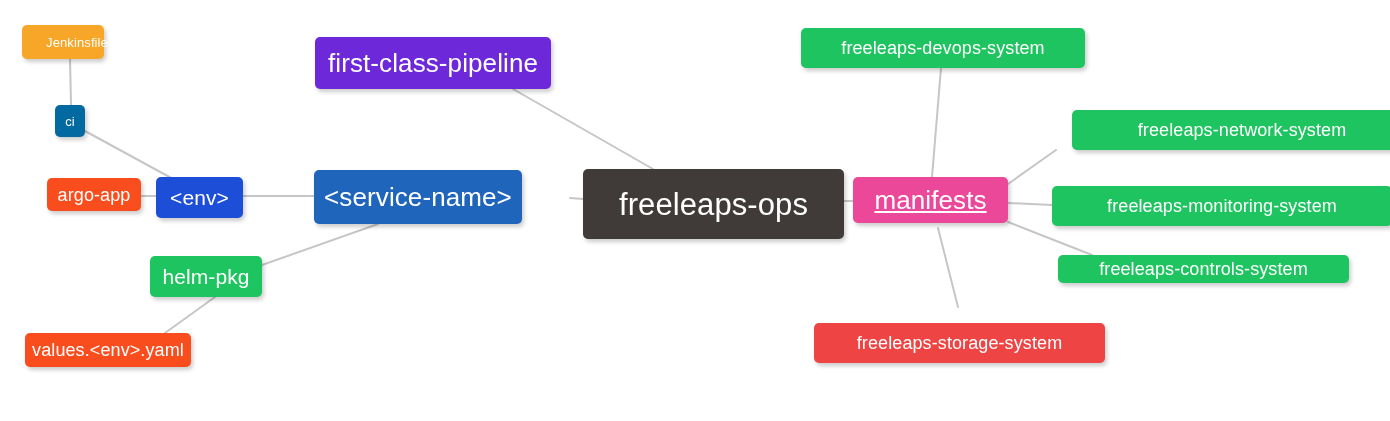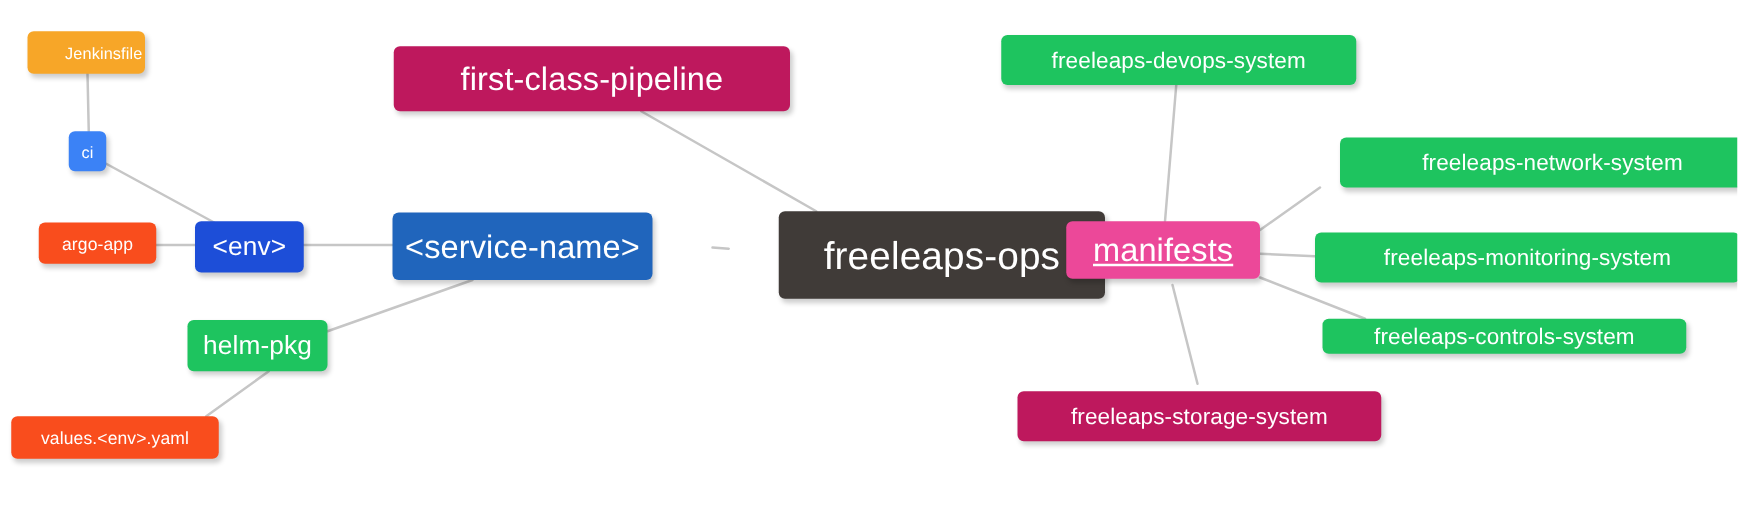--- a/index.html
+++ b/index.html
@@ -44,21 +44,21 @@
   }
   .node-label {
     display: block;
     line-height: 1;
   }
   
   .tier-root  { font-size: 31px; }
   .tier-1     { font-size: 26px; }
   .tier-2     { font-size: 21px; }
   .tier-3     { font-size: 18px; justify-content: center; }
-  .tier-4     { font-size: 14px; }
+  .tier-4     { font-size: 18px; margin-left: 16px; }
   .tier-5     { font-size: 13px; }
 </style>
 </head>
 <body>
 
 <div id="mindmap-canvas">
 
   <svg id="edge-layer" viewBox="0 0 1390 421" xmlns="http://www.w3.org/2000/svg">
       <path class="edge" d="M 70 59 L 71 105" stroke="#c6c6c6"></path>
       <path class="edge" d="M 85 131 L 197 192" stroke="#c6c6c6"></path>
@@ -70,60 +70,60 @@
       <path class="edge" d="M 513 89 L 653 169" stroke="#c6c6c6"></path>
       <path class="edge" d="M 844 201 L 853 201" stroke="#c6c6c6"></path>
       <path class="edge" d="M 932 177 L 941 68" stroke="#c6c6c6"></path>
       <path class="edge" d="M 1008 184 L 1056 150" stroke="#c6c6c6"></path>
       <path class="edge" d="M 1008 203 L 1052 205" stroke="#c6c6c6"></path>
       <path class="edge" d="M 1008 222 L 1092 255" stroke="#c6c6c6"></path>
       <path class="edge" d="M 938 228 L 958 307" stroke="#c6c6c6"></path>
     </svg>
 
   <div id="node-layer">
-      <div class="node tier-5" style="left: 22px; top: 25px; width: 94px; height: 34px; background: rgb(247, 166, 40); padding-left: 28px;">
+      <div class="node tier-5" style="left: 22px; top: 25px; width: 82px; height: 34px; background: rgb(247, 166, 40); padding-left: 28px;">
         <span class="node-label">Jenkinsfile</span>
       </div>
-      <div class="node tier-5" style="left: 55px; top: 105px; width: 30px; height: 32px; background: #3b82f6;">
+      <div class="node tier-5" style="left: 55px; top: 105px; width: 30px; height: 32px; background: #0369a1;">
         <span class="node-label">ci</span>
       </div>
       <div class="node tier-4" style="left: 31px; top: 178px; width: 94px; height: 33px; background: rgb(249, 77, 29);">
         <span class="node-label">argo-app</span>
       </div>
       <div class="node tier-2" style="left: 156px; top: 177px; width: 87px; height: 41px; background: #1d4ed8;">
         <span class="node-label">&lt;env&gt;</span>
       </div>
       <div class="node tier-4" style="left: 9px; top: 333px; width: 166px; height: 34px; background: rgb(249, 77, 29); text-align: center;">
         <span class="node-label">values.&lt;env&gt;.yaml</span>
       </div>
       <div class="node tier-2" style="left: 150px; top: 256px; width: 112px; height: 41px; background: rgb(30, 196, 95);">
         <span class="node-label">helm-pkg</span>
       </div>
       <div class="node tier-1" style="left: 314px; top: 170px; width: 208px; height: 54px; background: rgb(32, 101, 188);">
         <span class="node-label">&lt;service-name&gt;</span>
       </div>
-      <div class="node tier-1" style="left: 315px; top: 37px; width: 317px; height: 52px; background: #be185d;">
+      <div class="node tier-1" style="left: 315px; top: 37px; width: 236px; height: 52px; background: #6d28d9;">
         <span class="node-label">first-class-pipeline</span>
       </div>
-      <div class="node tier-root" style="left: 583px; top: 169px; width: 261px; height: 70px; background: rgb(64, 59, 56); margin-left: 40px;">
+      <div class="node tier-root" style="left: 583px; top: 169px; width: 261px; height: 70px; background: rgb(64, 59, 56);">
         <span class="node-label">freeleaps-ops</span>
       </div>
       <div class="node tier-1" style="left: 853px; top: 177px; width: 155px; height: 46px; background: #ec4899; text-decoration: underline;">
         <span class="node-label">manifests</span>
       </div>
       <div class="node tier-3" style="left: 801px; top: 28px; width: 284px; height: 40px; background: rgb(30, 196, 95);">
         <span class="node-label">freeleaps-devops-system</span>
       </div>
       <div class="node tier-3" style="left: 1072px; top: 110px; width: 340px; height: 40px; background: rgb(30, 196, 95);">
         <span class="node-label">freeleaps-network-system</span>
       </div>
       <div class="node tier-3" style="left: 1052px; top: 186px; width: 340px; height: 40px; background: rgb(30, 196, 95);">
         <span class="node-label">freeleaps-monitoring-system</span>
       </div>
       <div class="node tier-3" style="left: 1058px; top: 255px; width: 291px; height: 28px; background: rgb(30, 196, 95);">
         <span class="node-label">freeleaps-controls-system</span>
       </div>
-      <div class="node tier-3" style="left: 814px; top: 313px; width: 291px; height: 40px; background: #be185d;">
+      <div class="node tier-3" style="left: 814px; top: 323px; width: 291px; height: 40px; background: #ef4444;">
         <span class="node-label">freeleaps-storage-system</span>
       </div>
     </div>
 
 </div>
 
 </body></html>

